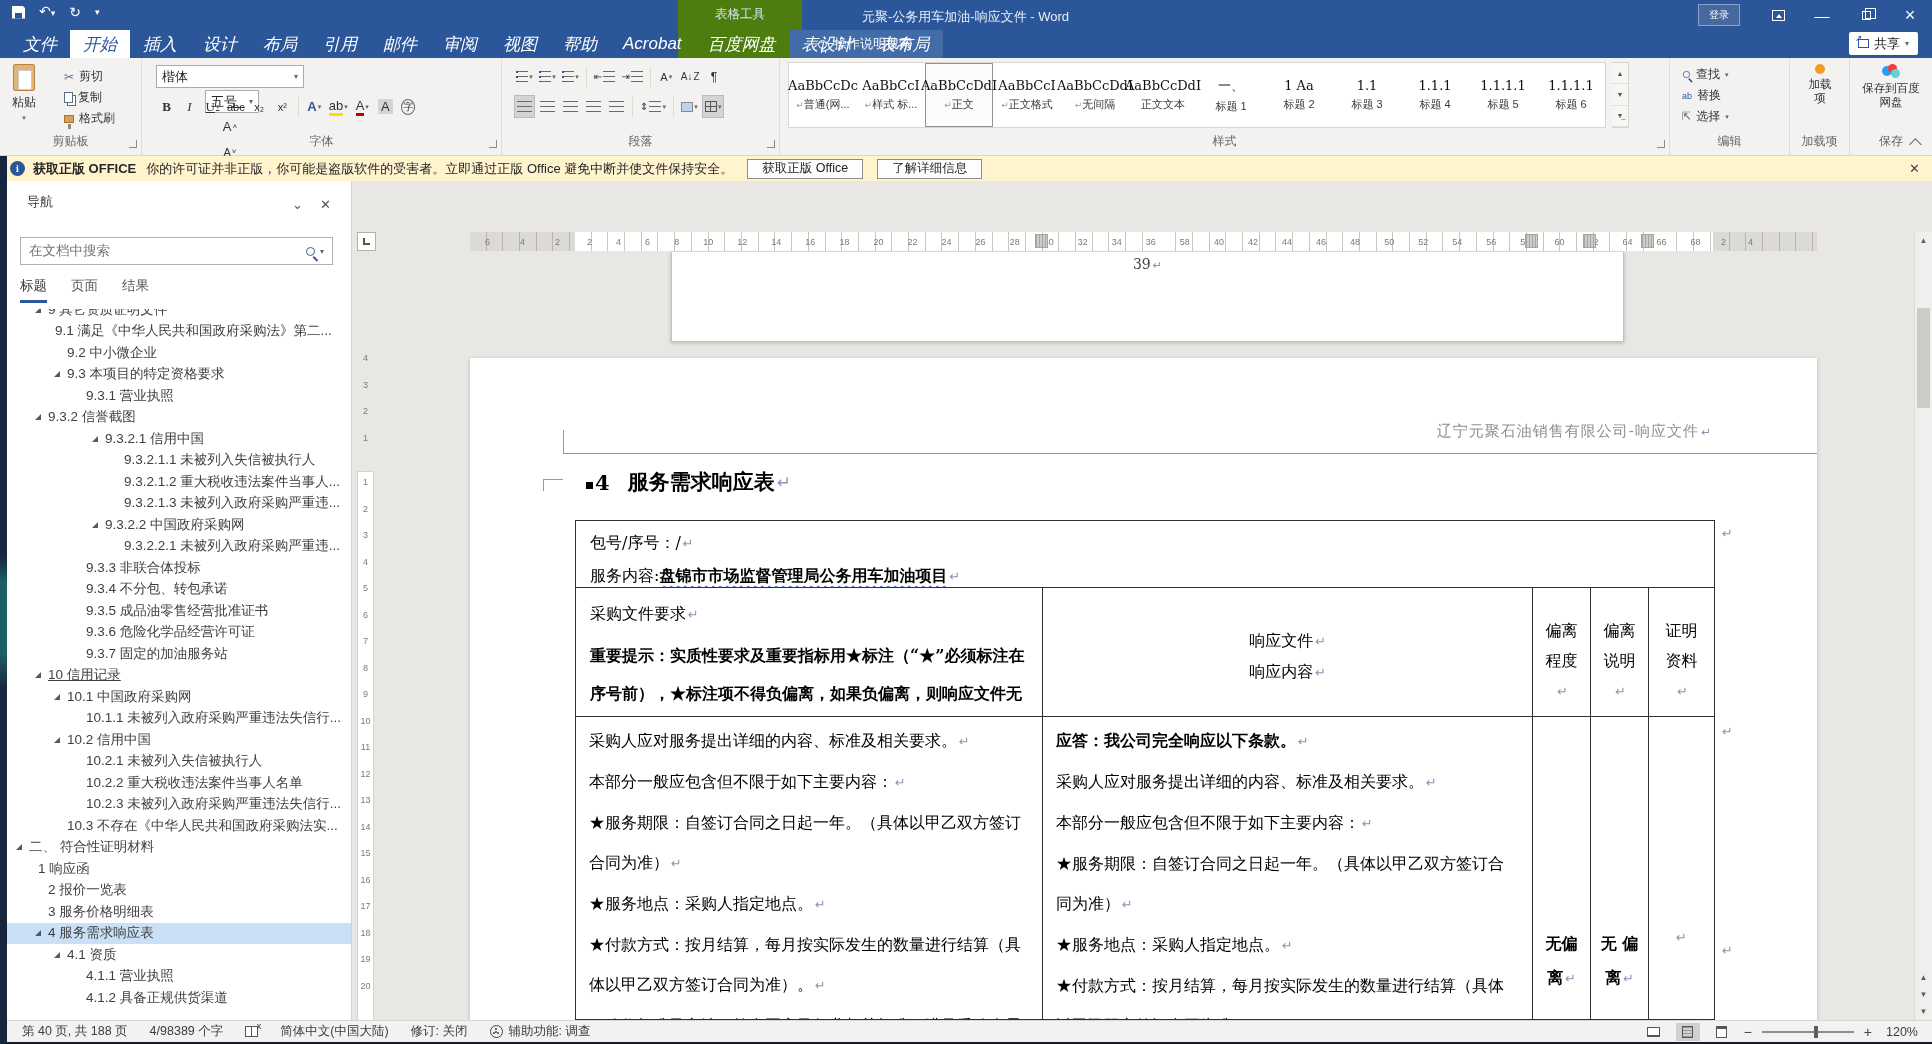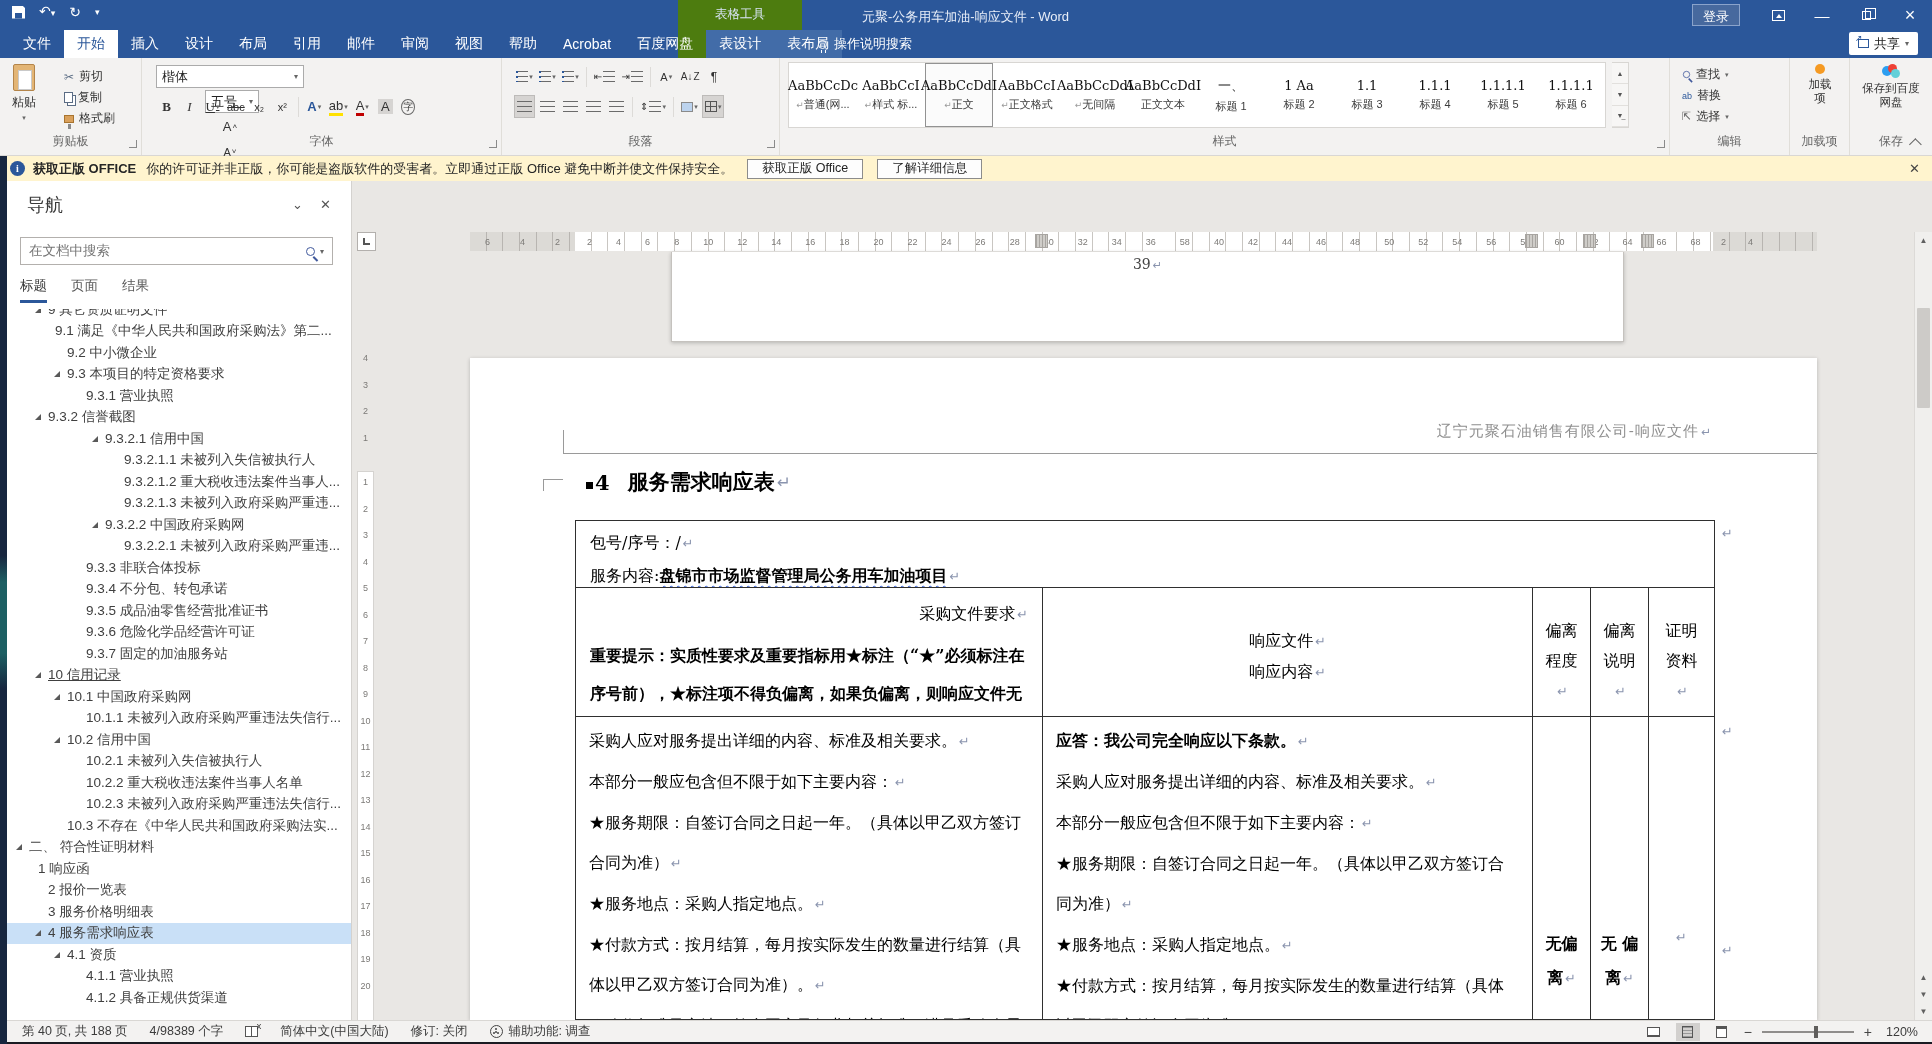--- a/index.html
+++ b/index.html
@@ -10,28 +10,28 @@
   .chrome{position:absolute;left:0;top:0;width:1932px;height:58px;background:#2b579a;color:#fff;}
   .qat{position:absolute;left:12px;top:4px;display:flex;align-items:center;gap:14px;font-size:14px;color:#fff;}
   .ic-save{display:inline-block;width:13px;height:13px;background:#fff;clip-path:polygon(0 0,80% 0,100% 20%,100% 100%,0 100%);position:relative;}
   .ic-save::after{content:"";position:absolute;left:3px;bottom:0;width:7px;height:6px;background:#2b579a;}
   .qat .glyph{font-size:14px;line-height:14px;}
   .qat .mini{font-size:9px;}
   .ctxblock{position:absolute;left:678px;top:0;width:124px;height:58px;background:#4d7c0f;}
   .ctxlabel{position:absolute;left:0;top:6px;width:100%;text-align:center;font-size:12.5px;color:#d8e4f5;}
   .apptitle{position:absolute;left:862px;top:8px;font-size:13px;color:#e8eef8;}
   .tb-right{position:absolute;right:0;top:0;height:30px;display:flex;align-items:center;gap:0;}
-  .signin{height:22px;padding:3px 10px;background:#47699e;border:1px solid #8aa3cb;color:#fff;font-size:13px;margin-right:16px;}
+  .signin{height:22px;padding:3px 10px;background:#47699e;border:1px solid #8aa3cb;color:#fff;font-size:10px;margin-right:16px;}
   .winbtn{width:44px;height:28px;display:flex;align-items:center;justify-content:center;color:#fff;font-size:15px;}
   .ic-ribopts{display:inline-block;width:13px;height:11px;border:1px solid #fff;position:relative;}
   .ic-ribopts::after{content:"";position:absolute;left:3px;top:3px;border-left:3px solid transparent;border-right:3px solid transparent;border-bottom:4px solid #fff;}
   .ic-restore{display:inline-block;width:9px;height:9px;border:1px solid #fff;position:relative;background:#2b579a;}
   .ic-restore::before{content:"";position:absolute;left:2px;top:-4px;width:9px;height:9px;border:1px solid #fff;}
   .tabs{position:absolute;left:10px;bottom:0;display:flex;height:28px;align-items:stretch;}
-  .tab{padding:5px 13px;font-size:14px;color:#fff;display:flex;align-items:center;}
+  .tab{padding:5px 13px;font-size:17px;color:#fff;display:flex;align-items:center;font-style:italic;}
   .tab.active{background:#fff;color:#2b579a;}
   .tab.ctx{background:#426ca8;}
   .tellme{position:absolute;left:818px;bottom:5px;display:flex;align-items:center;gap:7px;font-size:13px;color:#fff;}
   .ic-bulb{display:inline-block;width:9px;height:9px;border:1.5px solid #fff;border-radius:50%;position:relative;}
   .ic-bulb::after{content:"";position:absolute;left:2px;top:9px;width:3px;height:3px;border-left:1px solid #fff;border-right:1px solid #fff;}
   .sharebtn{position:absolute;right:14px;top:32px;height:23px;background:#fff;color:#222;display:flex;align-items:center;gap:5px;padding:0 9px;font-size:13px;border-radius:2px;}
   .ic-share{display:inline-block;width:11px;height:9px;border:1px solid #2b579a;position:relative;}
   .ic-share::after{content:"↗";position:absolute;left:-4px;top:-7px;font-size:9px;color:#2b579a;}
   
   .ribbon{position:absolute;left:0;top:58px;width:1932px;height:98px;background:#f3f2f1;border-bottom:1px solid #d9d7d4;display:flex;}
@@ -72,21 +72,21 @@
   .collapse-arrow{position:absolute;right:10px;bottom:8px;width:9px;height:9px;border-left:1.5px solid #666;border-top:1.5px solid #666;transform:rotate(45deg) translateY(3px);}
   
   .msgbar{position:absolute;left:0;top:156px;width:1932px;height:25px;background:#fff4ce;display:flex;align-items:center;font-size:13px;color:#262626;}
   .ic-info{width:15px;height:15px;border-radius:50%;background:#2b579a;color:#fff;font-size:10px;font-weight:bold;display:flex;align-items:center;justify-content:center;margin:0 8px 0 10px;font-family:"Liberation Serif",serif;}
   .msgbtn{height:20px;border:1px solid #8c8c8c;background:#fdfdfd;padding:1px 14px;font-size:12.5px;margin-left:14px;display:flex;align-items:center;color:#222;}
   .msgclose{position:absolute;right:12px;font-size:13px;color:#444;}
   
   .main{position:absolute;left:0;top:181px;width:1932px;height:839px;display:flex;}
   .leftedge{position:absolute;left:0;top:156px;width:7px;height:888px;background:linear-gradient(#17263f 0 45%,#1d5f63 48%,#1d5f63 56%,#17263f 60%);z-index:30;}
   .navpane{position:relative;width:352px;height:100%;background:#fff;border-right:1px solid #d4d2cf;flex:none;padding-left:7px;}
-  .navhead{position:absolute;left:27px;top:12px;font-size:18px;color:#3a3a3a;}
+  .navhead{position:absolute;left:27px;top:12px;font-size:13px;color:#3a3a3a;}
   .navctl{position:absolute;top:16px;font-size:13px;color:#555;}
   .navsearch{position:absolute;left:20px;right:18px;top:56px;height:28px;border:1px solid #b3b0ad;background:#fff;display:flex;align-items:center;justify-content:space-between;padding:0 8px;}
   .navsearch .ph{font-size:13.5px;color:#767676;}
   .lens{position:relative;width:9px;height:9px;border:1.6px solid #41599c;border-radius:50%;display:inline-block;}
   .lens::after{content:"";position:absolute;left:7px;top:8px;width:6px;height:1.6px;background:#41599c;transform:rotate(45deg);transform-origin:0 0;}
   .navtabs{position:absolute;left:20px;top:96px;display:flex;gap:24px;font-size:13.5px;color:#595959;}
   .navtabs .ntab.on{color:#333;border-bottom:3px solid #2b579a;padding-bottom:5px;}
   .navtree{position:absolute;left:0;right:0;top:128px;bottom:0;overflow:hidden;}
   .navitem{height:21.5px;display:flex;align-items:center;font-size:13.5px;color:#404040;white-space:nowrap;overflow:hidden;text-overflow:ellipsis;padding-right:20px;}
   .navitem.sel{background:#c9e0f7;}
@@ -115,21 +115,21 @@
   .p40heading .sq{width:7px;height:7px;background:#000;margin-right:2px;margin-top:6px;}
   .p40heading .gap{width:18px;}
   .eol::after{content:"↵";color:#8a94ae;font-weight:normal;font-size:.8em;margin-left:2px;font-family:"DejaVu Sans",sans-serif;}
   .tbl{position:absolute;left:105px;top:162px;width:1140px;border:1px solid #2f2f2f;display:grid;
        grid-template-columns:466px 490px 58px 58px 66px;grid-template-rows:66px 129px 1fr;height:500px;font-size:16px;}
   .cell{border-left:1px solid #2f2f2f;border-top:1px solid #2f2f2f;overflow:hidden;position:relative;}
   .cell.nL{border-left:none;} .cell.nT{border-top:none;}
   .cellA{grid-column:1/6;padding:6px 14px;line-height:32px;}
   .wavy{font-weight:bold;text-decoration:underline;text-decoration-style:wavy;text-decoration-color:#2f5bd7;text-decoration-thickness:1px;text-underline-offset:4px;}
   .hc1{padding:12px 14px;}
-  .hc1 .t{line-height:28px;text-align:right;}
+  .hc1 .t{line-height:28px;}
   .hc1 .note{font-weight:bold;line-height:38px;margin-top:8px;}
   .hc2{display:flex;flex-direction:column;align-items:center;justify-content:flex-start;padding-top:38px;line-height:30px;}
   .hcn{display:flex;align-items:flex-start;justify-content:center;padding-top:28px;line-height:30px;text-align:center;}
   .hcn .w{width:36px;}
   .bodycell{padding:4px 13px;line-height:40px;}
   .bodycell .para{margin:0;}
   .bold{font-weight:bold;}
   .devcell{padding-top:210px;text-align:center;font-weight:bold;line-height:34px;}
   .devcell .w{display:inline-block;}
   .proofcell{padding-top:210px;text-align:center;}

